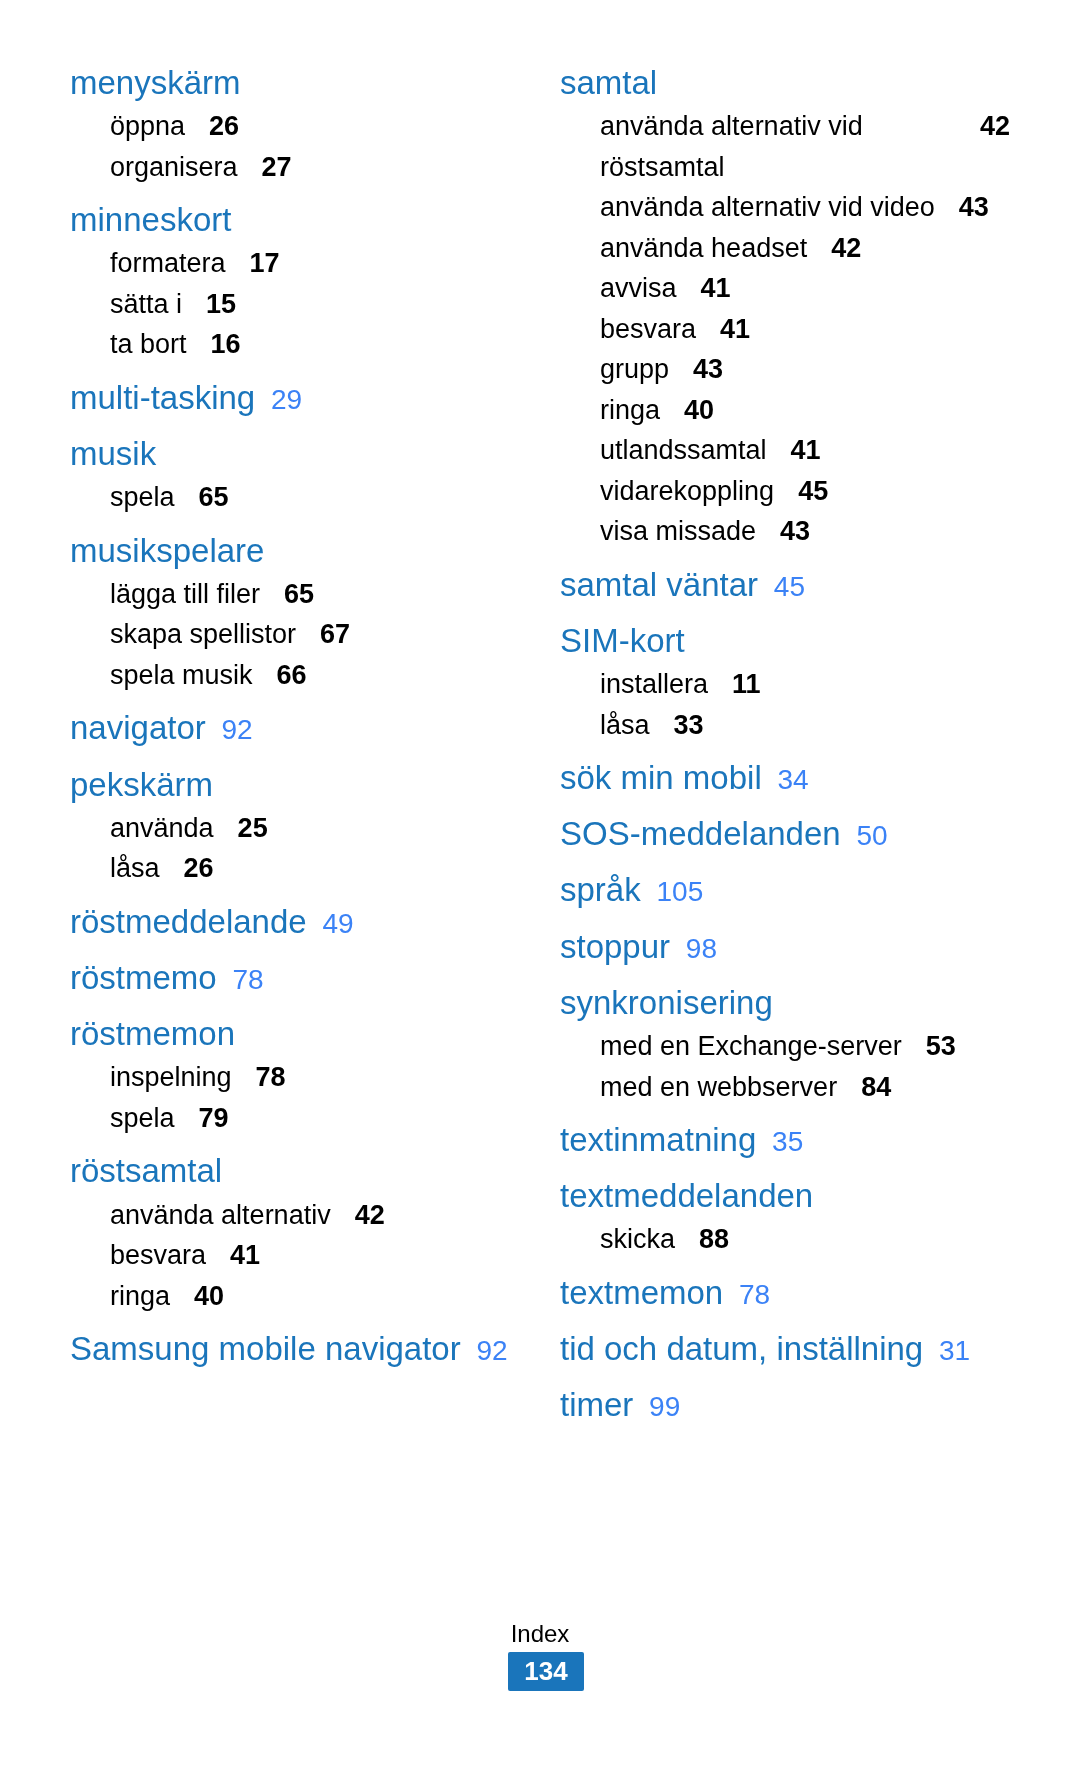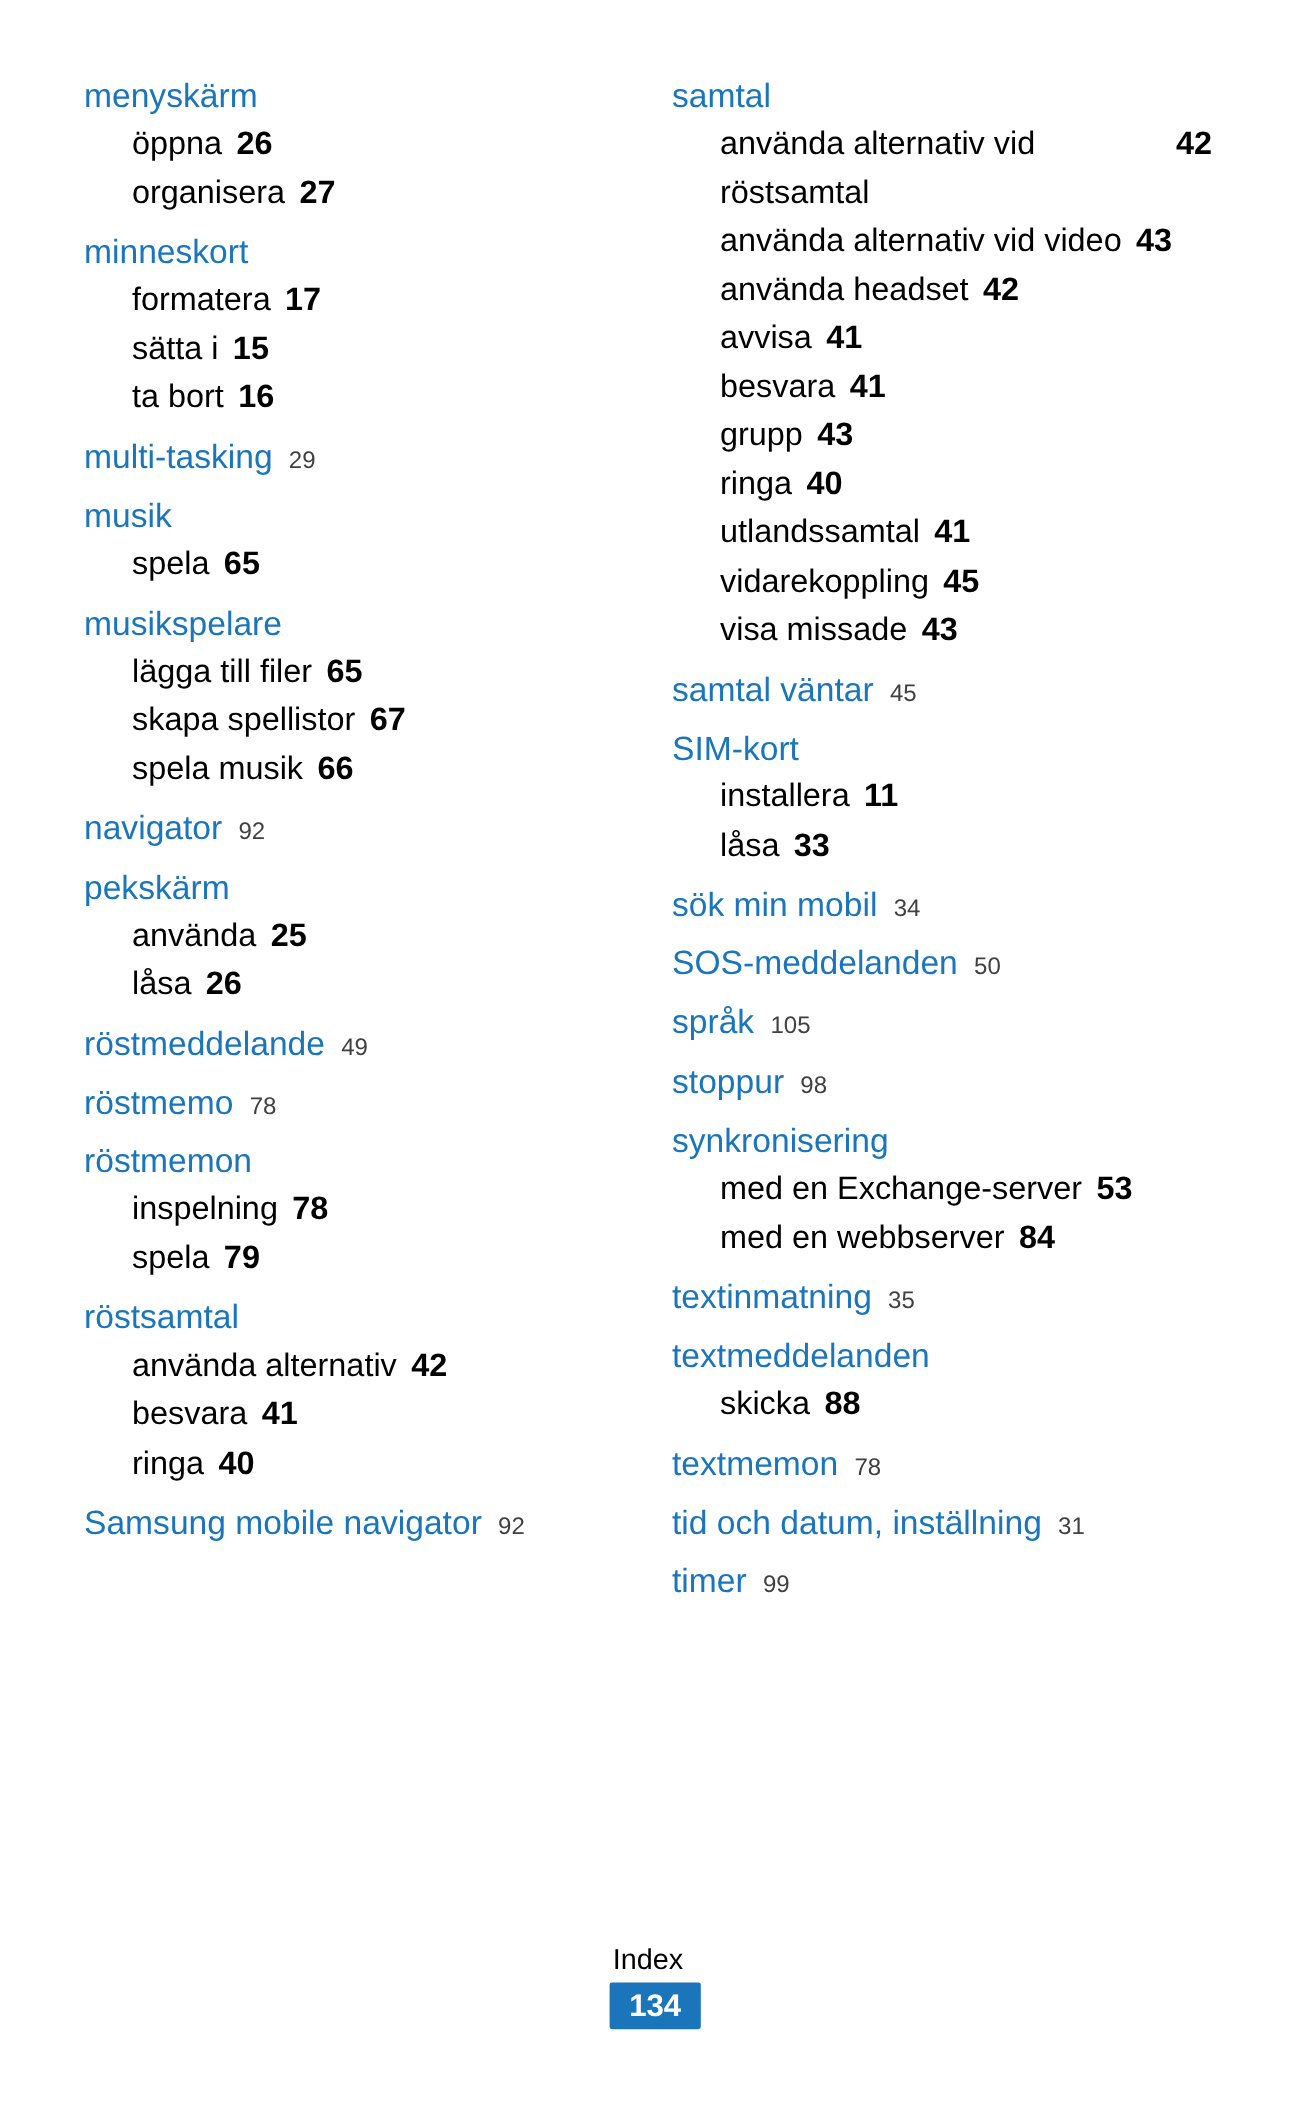--- a/index.html
+++ b/index.html
@@ -37,39 +37,39 @@
       padding-right: 30px;
     }
 
     .column:last-child {
       padding-right: 0;
       padding-left: 10px;
     }
 
     .index-term {
       color: #1a75bb;
-      font-size: 28px;
+      font-size: 33px;
       font-weight: normal;
       line-height: 1.4;
       display: inline;
     }
 
     .index-term-number {
-      color: #404040;
-      font-size: 20px;
+      color: #3b82f6;
+      font-size: 28px;
       margin-left: 8px;
     }
 
     .index-subterm {
       color: #000000;
       font-size: 27px;
       line-height: 1.5;
       padding-left: 40px;
       display: flex;
-      gap: 12px;
+      gap: 24px;
     }
 
     .subterm-text {
       color: #000000;
     }
 
     .subterm-number {
       color: #000000;
       font-weight: bold;
     }

